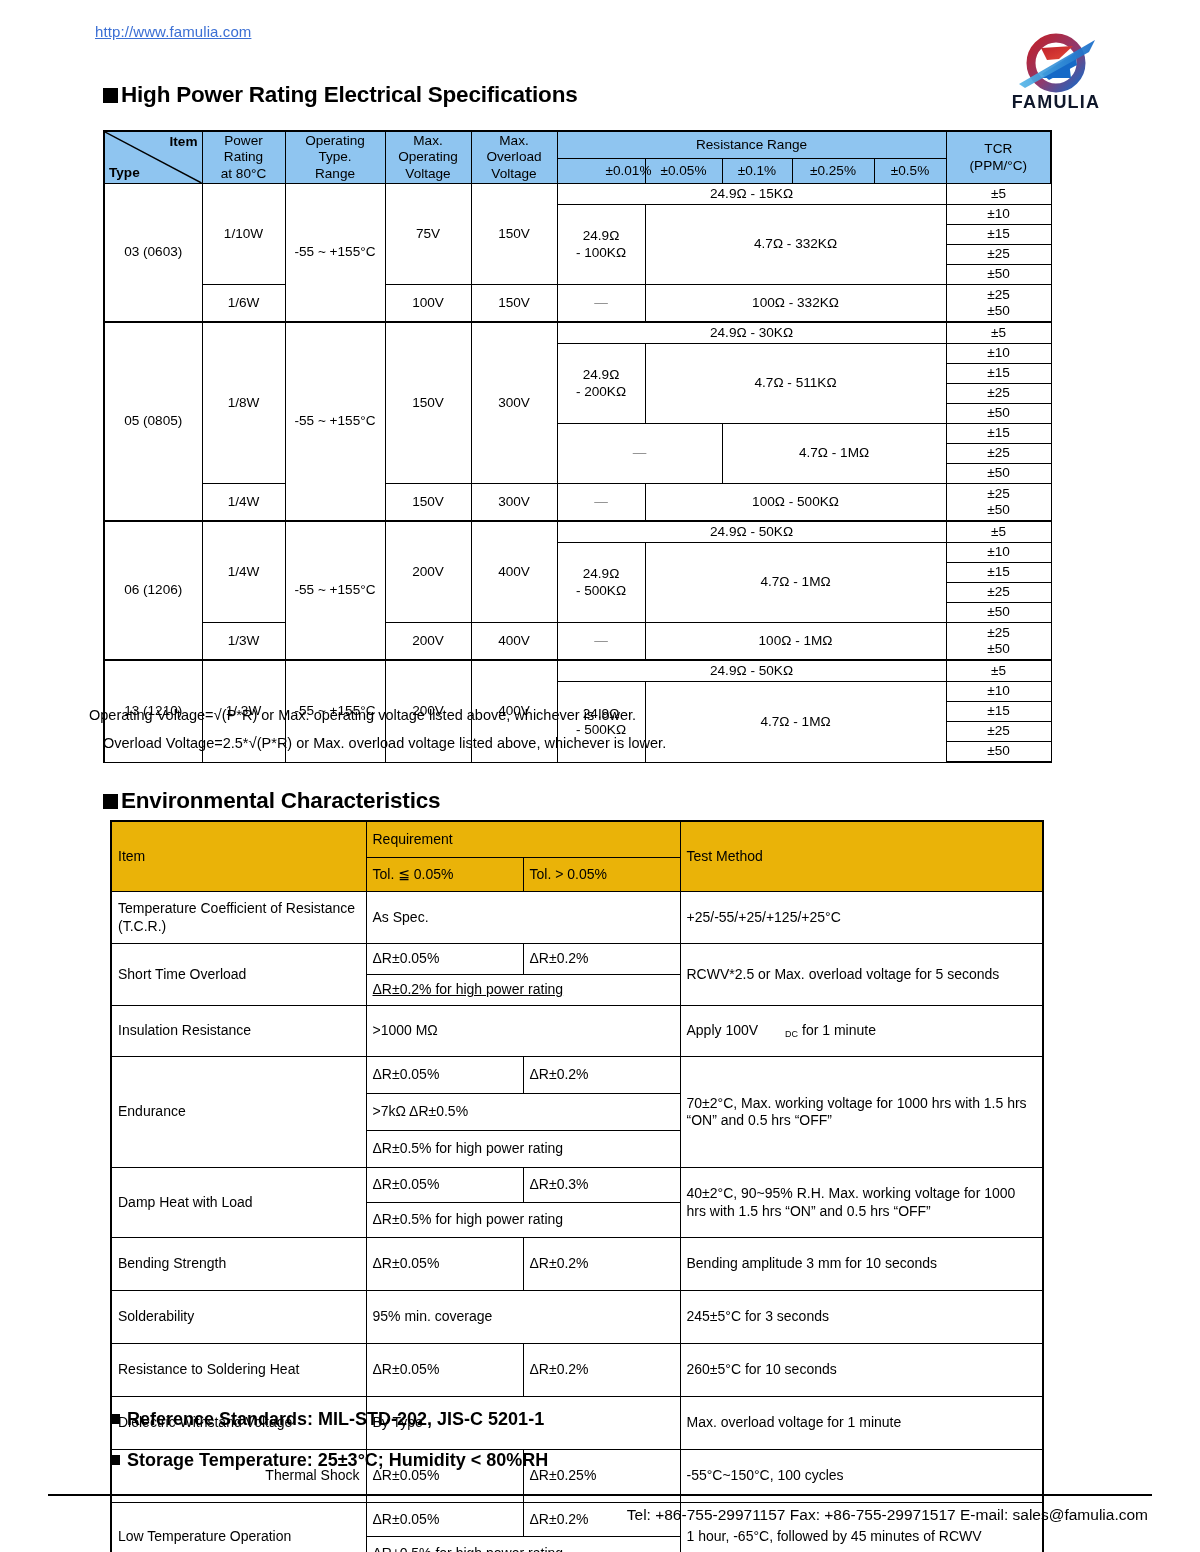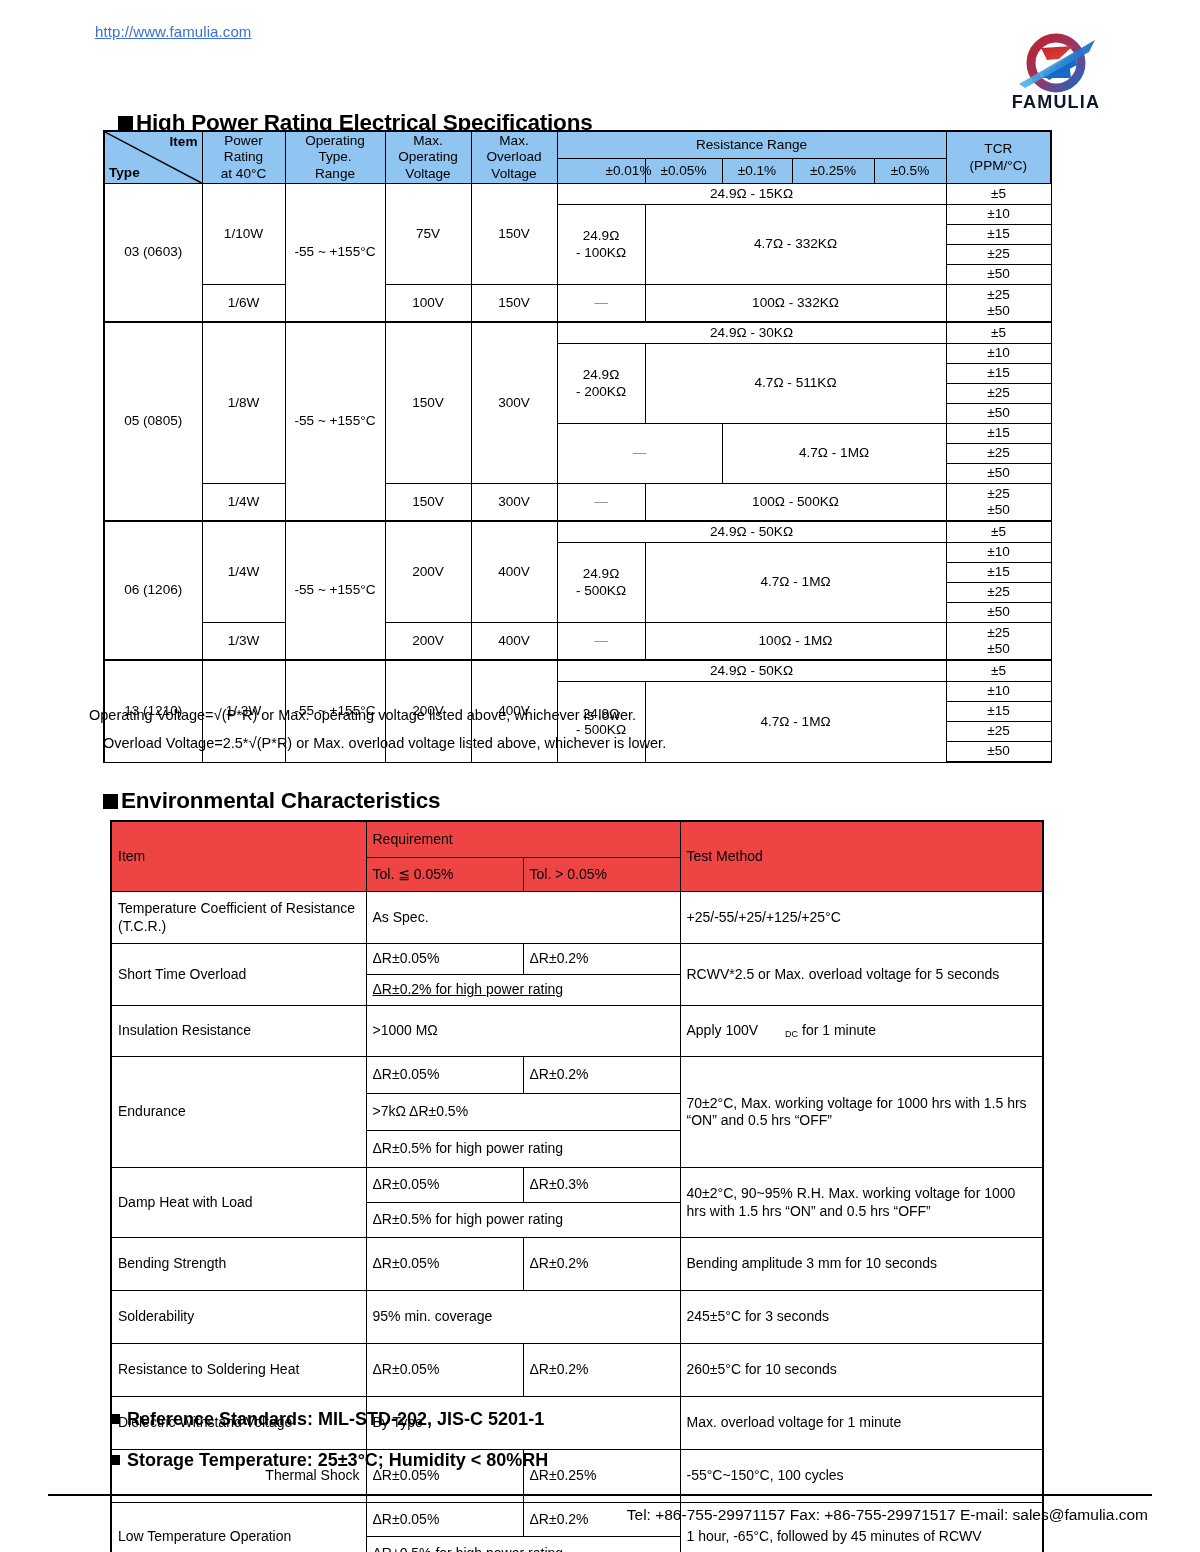--- a/index.html
+++ b/index.html
@@ -118,21 +118,21 @@
     font-size: 14px;
   }
   table.env td {
     border: 1px solid #000;
     padding: 4px 6px;
     vertical-align: middle;
     text-align: left;
     font-weight: normal;
     line-height: 1.22;
   }
-  .envhdr { background: #ef4444; font-weight: bold; text-align: left; }
+  .envhdr { background: #eab308; font-weight: bold; text-align: left; }
   sub { font-size: 9px; vertical-align: -2px; padding-left: 27px; }
 
   
   .bul {
     position: absolute;
     font-size: 18px;
     font-weight: bold;
     white-space: nowrap;
   }
   .sq-sm {
@@ -189,21 +189,21 @@
       <path d="M44 16 L76 14 L62 27 L50 28 Z" fill="url(#gC)"></path>
 
       <path d="M44 46 L72 30 L74 46 Z" fill="#1569c7"></path>
       <path d="M45 42 L78 21 L80 33 L52 48 Z" fill="#1569c7"></path>
 
       <path d="M22 52 L98 8 L92 20 L28 56 Z" fill="url(#gB)" opacity="0.92"></path>
     </svg>
     <div class="logo-text">FAMULIA</div>
   </div>
 
-  <div class="sec-head" style="left:118px; top:82px;margin-top:28px;">
+  <div class="sec-head" style="left:103px; top:82px;">
     <span class="sq"></span><span>High Power Rating Electrical Specifications</span>
   </div>
 
   <table class="grid" style="left:103px; top:130px; width:947px;">
     <colgroup>
       <col style="width:98px">
         <col style="width:83px">
         <col style="width:100px">
       <col style="width:86px">
         <col style="width:86px">
@@ -220,21 +220,21 @@
         <td class="corner outer-t outer-l" rowspan="2" style="height:50px;">
           <svg class="diag" viewBox="0 0 98 50" preserveAspectRatio="none">
             <line x1="0" y1="0" x2="98" y2="50" stroke="#000" stroke-width="1.4"></line>
           </svg>
           <span class="it">Item</span>
           <span class="ty">Type</span>
         </td>
         <td class="hdr outer-t" rowspan="2">
           <span>Power</span><br>
           <span>Rating</span><br>
-          <span>at 40°C</span>
+          <span>at 80°C</span>
         </td>
         <td class="hdr outer-t" rowspan="2">
           <span>Operating</span><br>
           <span>Type.</span><br>
           <span>Range</span>
         </td>
         <td class="hdr outer-t" rowspan="2">
           <span>Max.</span><br>
           <span>Operating</span><br>
           <span>Voltage</span>

